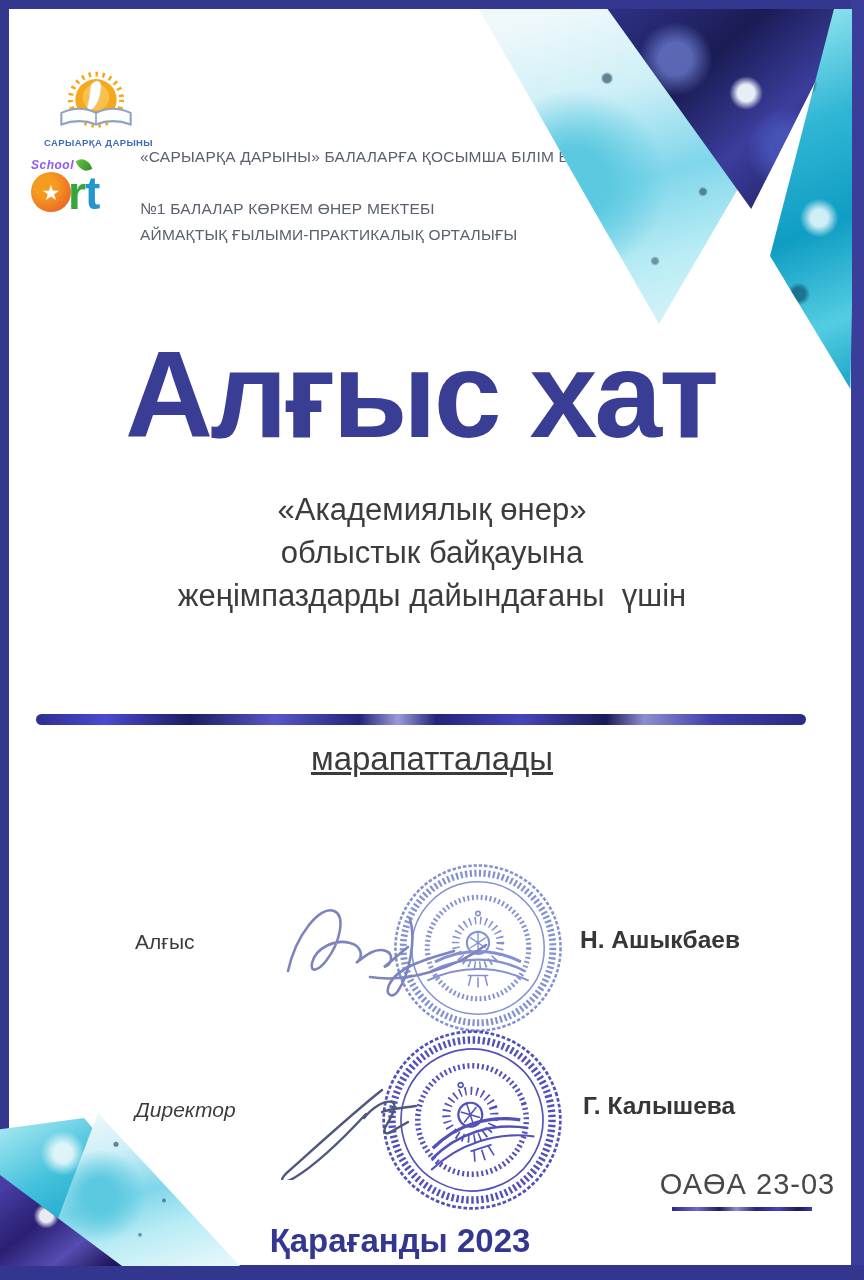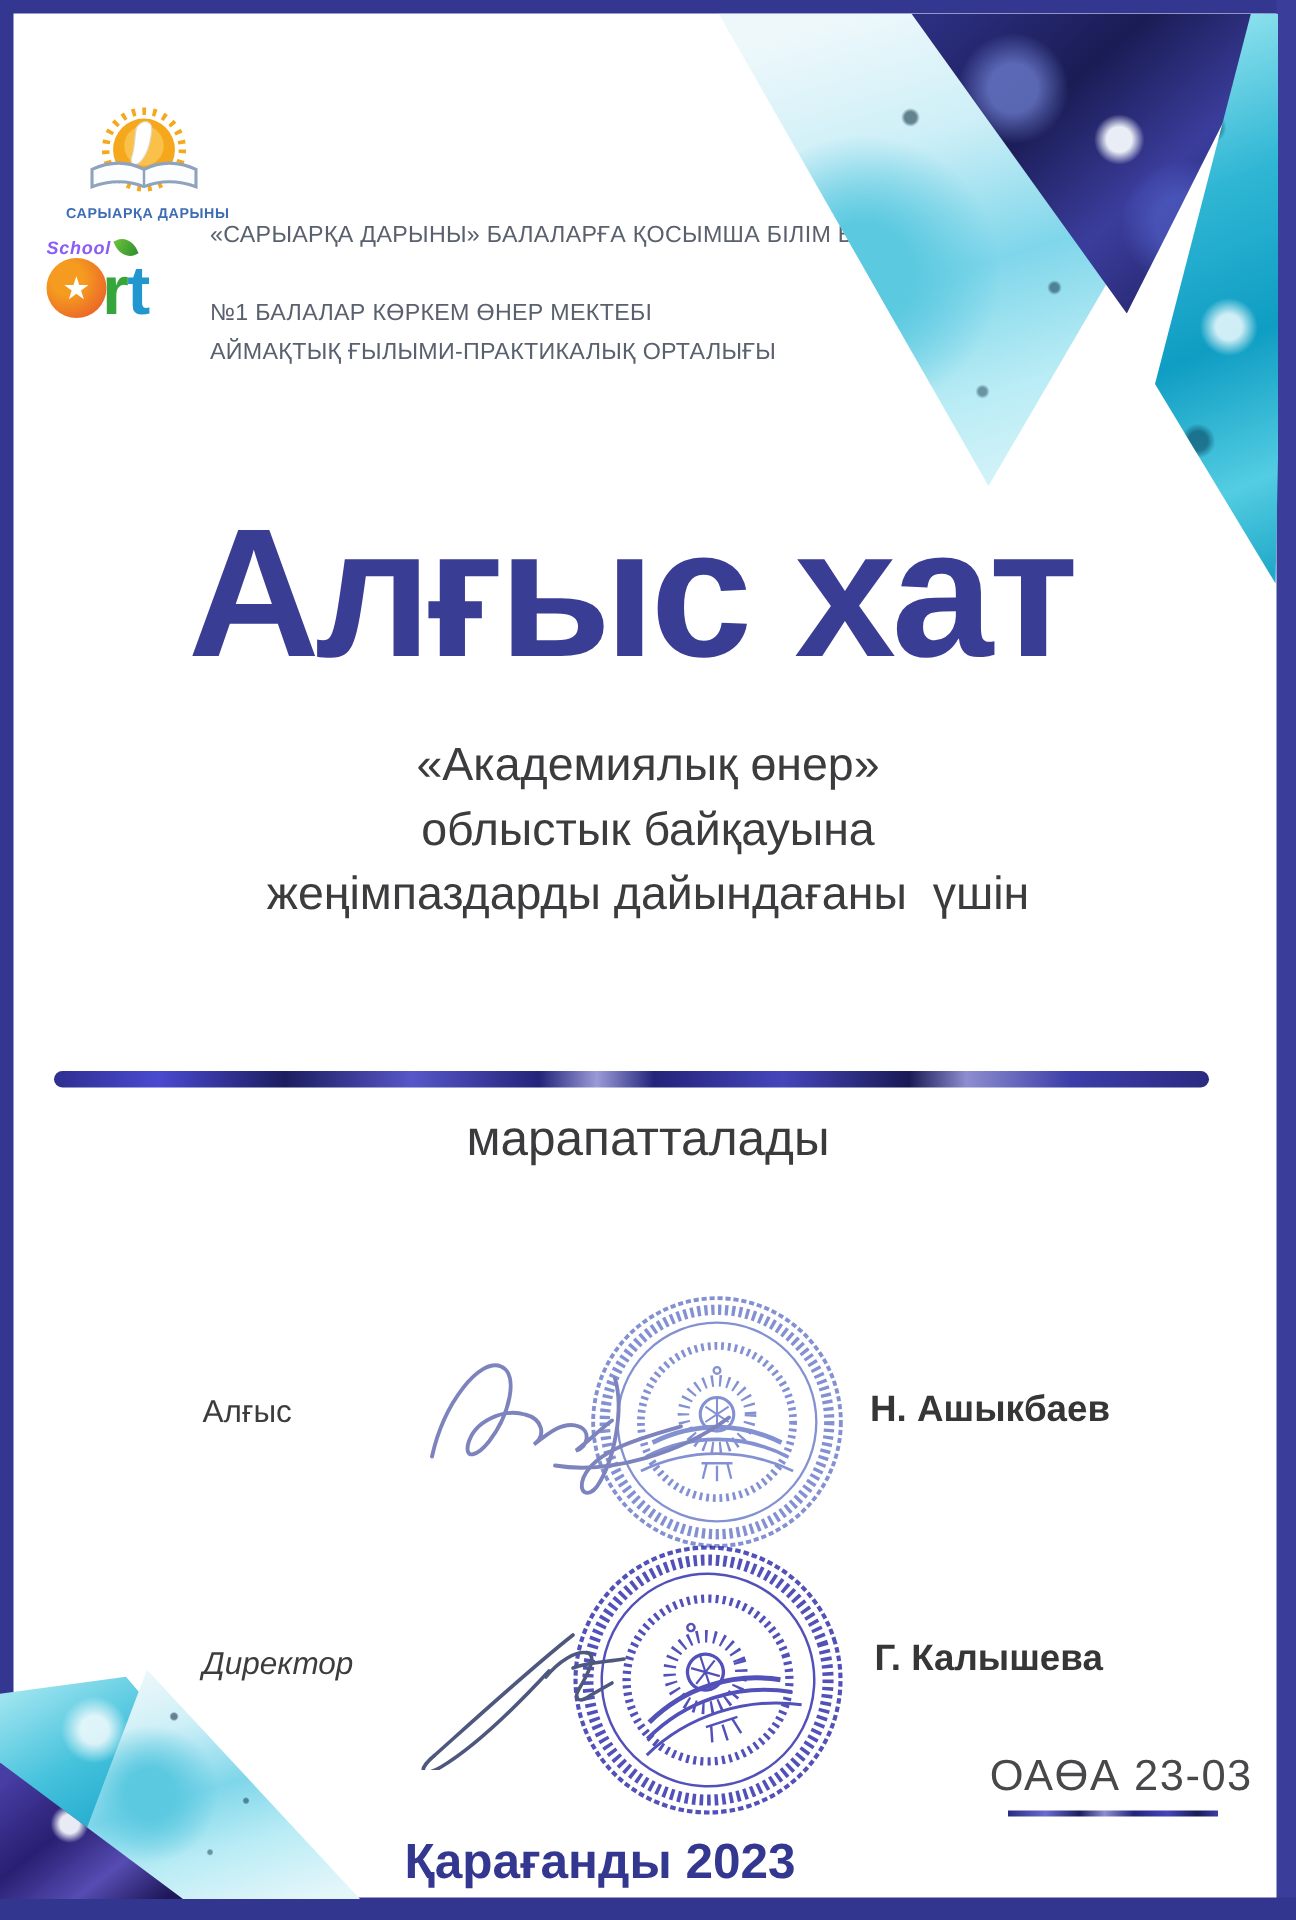--- a/index.html
+++ b/index.html
@@ -82,21 +82,21 @@
   
   .title{position:absolute;left:0;top:316px;width:841px;text-align:center;
          font-size:122px;font-weight:bold;color:#3a3d94;letter-spacing:-3px;line-height:158px;}
   .subtitle{position:absolute;left:0;top:488px;width:864px;text-align:center;color:#3c3c3e;}
   .subtitle-line{font-size:31px;line-height:43px;white-space:pre-wrap;}
   .recipient{position:absolute;left:0;top:650px;width:864px;text-align:center;
              font-size:34px;font-weight:bold;color:#3b3b3d;}
   .divider-bar{position:absolute;left:36px;top:714px;width:770px;height:11px;border-radius:6px;
     background:linear-gradient(90deg,#2e2f8f,#4a4ad0 9%,#1c1d60 20%,#5757c8 31%,#23247a 42%,#9a9ad8 47%,#23247a 52%,#4646bb 63%,#191a55 74%,#8d8dd0 79%,#3d3ea8 88%,#2a2b80 100%);}
   .award-text{position:absolute;left:0;top:740px;width:864px;text-align:center;
-              font-size:33px;color:#3b3b3d;}
+              font-size:33px;color:#3b3b3d;text-decoration:underline;}
 
   
   .sig-role{position:absolute;font-size:21px;color:#3c3c3c;}
   .sig-role-1{left:135px;top:930px;}
   .sig-role-2{left:135px;top:1098px;font-style:italic;}
   .sig-name{position:absolute;font-size:24.5px;font-weight:bold;color:#363636;}
   .sig-name-1{left:580px;top:926px;}
   .sig-name-2{left:583px;top:1092px;}
   .signature{position:absolute;z-index:4;}
   .signature-1{left:278px;top:893px;width:212px;height:108px;color:#7d84bd;}

